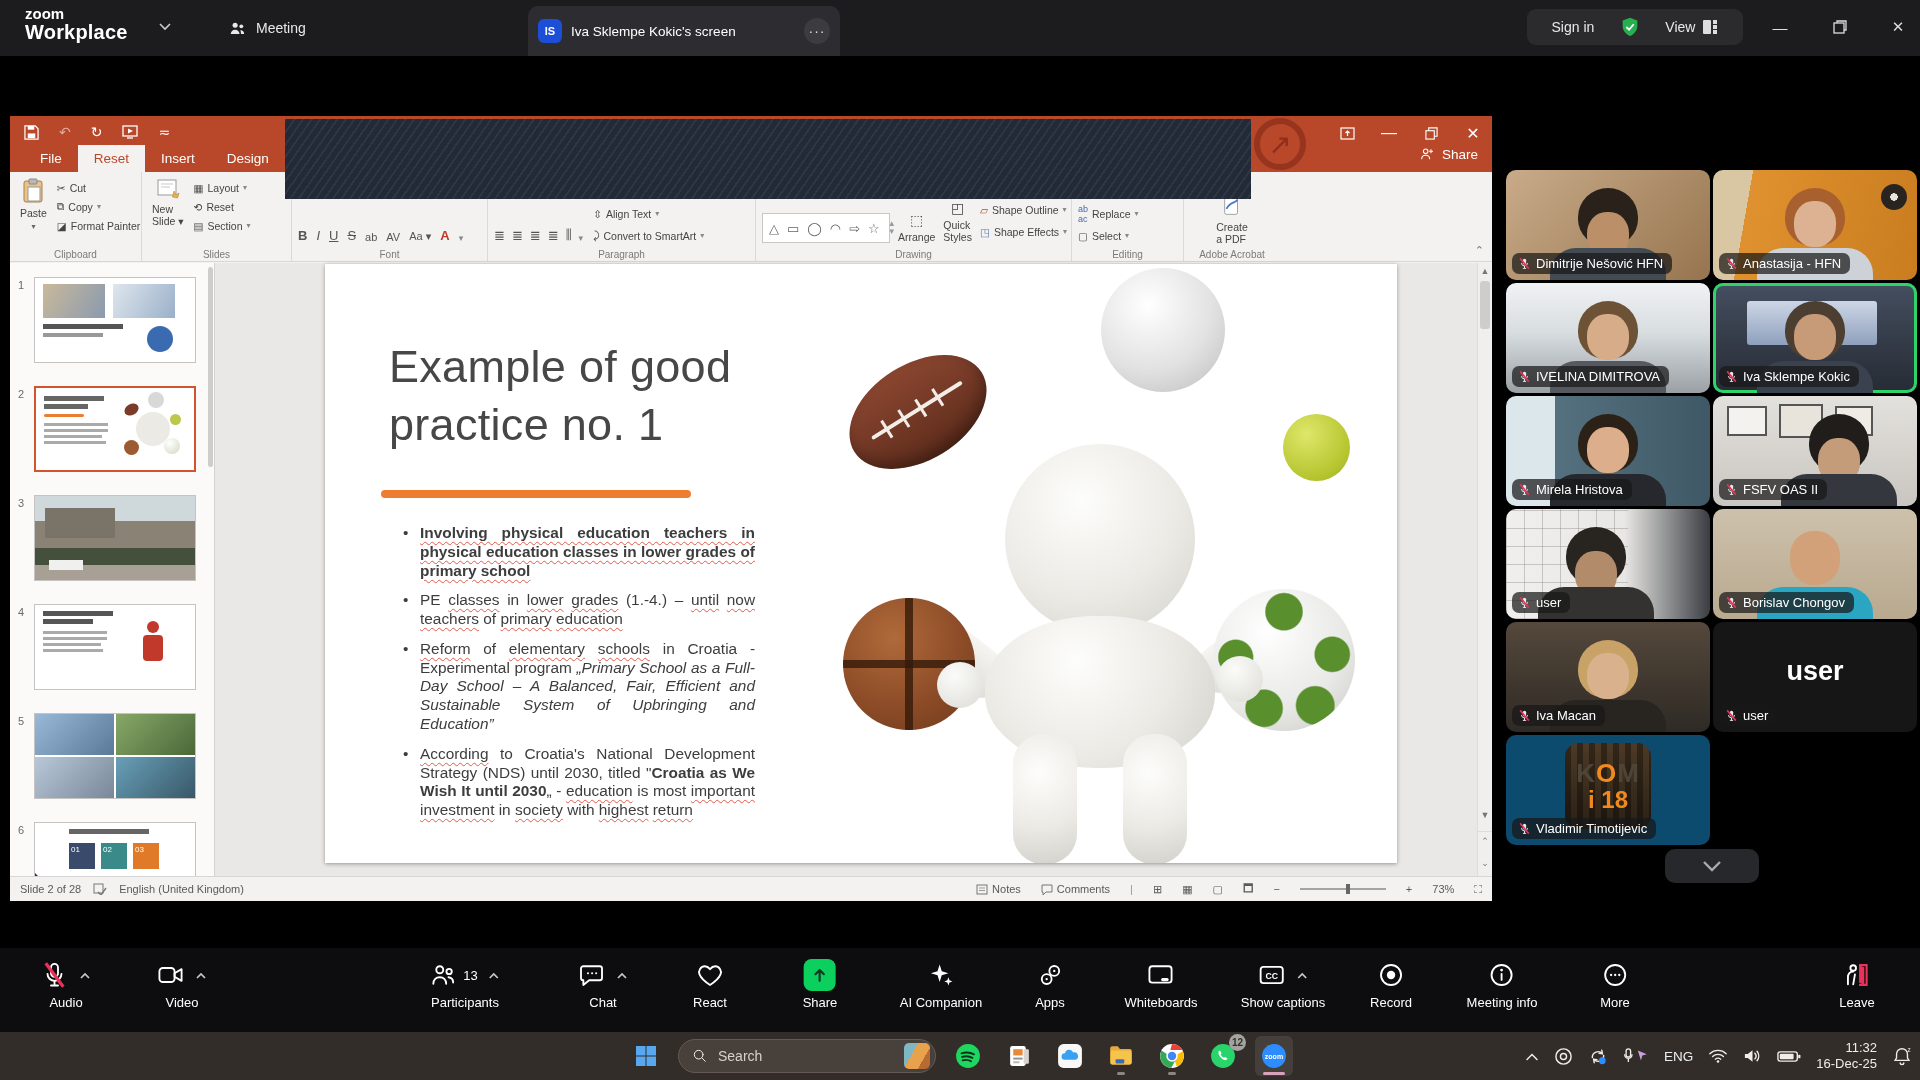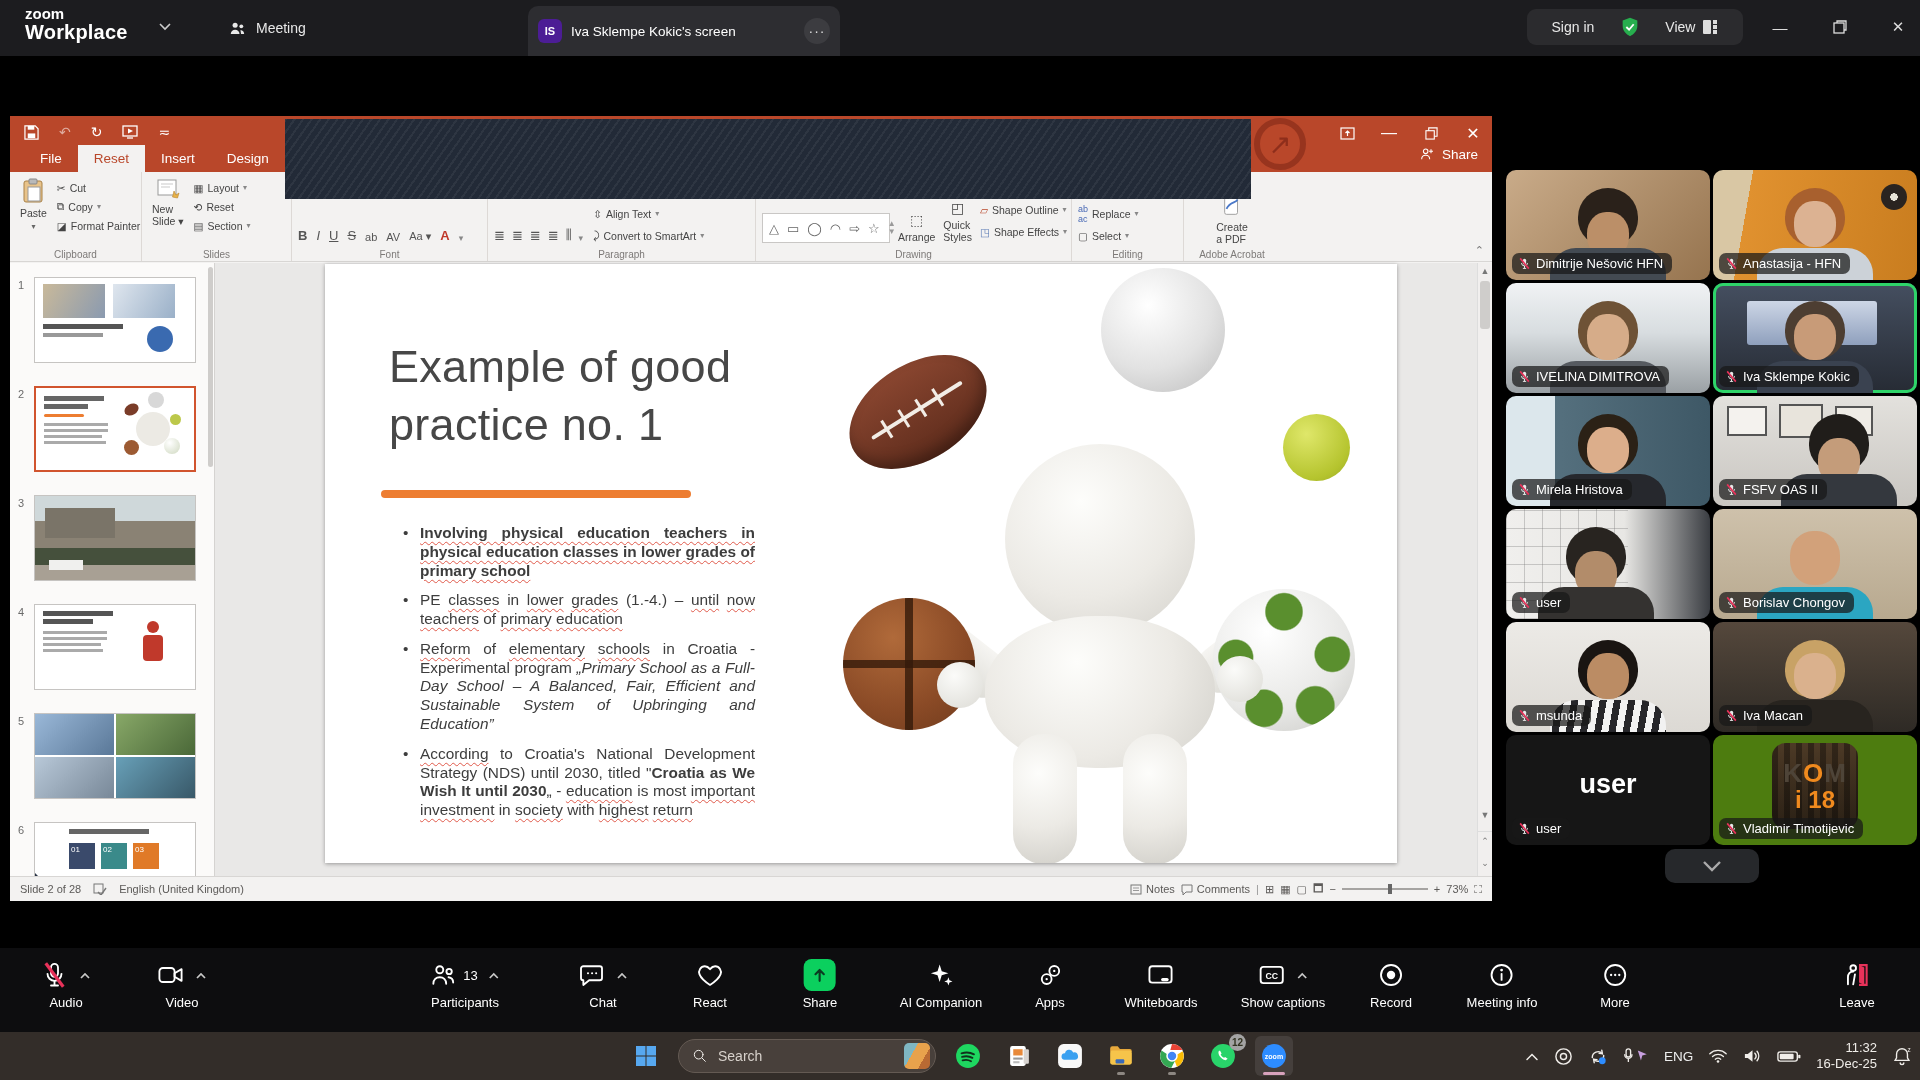--- a/index.html
+++ b/index.html
@@ -7,21 +7,21 @@
     font-family:"Liberation Sans", sans-serif; }
 
   
   .ztitle { position:absolute; left:0; top:0; width:1920px; height:56px; background:#1c1c1f; }
   .zlogo { position:absolute; left:25px; top:6px; color:#fff; line-height:1.05; }
   .zlogo .l1 { font-size:15px; font-weight:bold; }
   .zlogo .l2 { font-size:20px; font-weight:bold; letter-spacing:.2px; }
   .zchev { position:absolute; left:158px; top:22px; }
   .ztab-meeting { position:absolute; left:218px; top:12px; height:32px; display:flex; align-items:center; gap:9px; color:#e8e8e8; font-size:14px; padding:0 10px; }
   .ztab-active { position:absolute; left:528px; top:6px; width:312px; height:50px; background:#2d2d31; border-radius:10px 10px 0 0; display:flex; align-items:center; gap:9px; padding:0 10px; }
-  .is-badge { width:24px; height:24px; border-radius:6px; background:#4c1d95; color:#fff; font-size:11px; font-weight:bold; display:flex; align-items:center; justify-content:center; }
+  .is-badge { width:24px; height:24px; border-radius:6px; background:#1d4ed8; color:#fff; font-size:11px; font-weight:bold; display:flex; align-items:center; justify-content:center; }
   .ztab-active .lbl { color:#fff; font-size:13.5px; white-space:nowrap; overflow:hidden; flex:1; }
   .tab-more { width:26px; height:26px; border-radius:50%; background:#3c3c40; color:#ddd; font-size:14px; display:flex; align-items:center; justify-content:center; letter-spacing:1px; }
   .zright { position:absolute; left:1527px; top:9px; width:216px; height:36px; background:#2b2b2e; border-radius:9px; display:flex; align-items:center; justify-content:space-evenly; color:#e8e8e8; font-size:14px; }
   .shield { width:22px; height:22px; }
   .viewgrp { display:flex; align-items:center; gap:7px; }
   .winbtn { position:absolute; top:12px; width:32px; height:30px; color:#ddd; font-size:15px; display:flex; align-items:center; justify-content:center; }
 
   
   .ppt { position:absolute; left:10px; top:116px; width:1482px; height:785px; background:#f3f2f1; }
   .ppt-title { position:absolute; left:0; top:0; width:100%; height:56px; background:#b9472a; overflow:hidden; }
@@ -66,21 +66,21 @@
   .bullet { position:relative; padding-left:21px; text-align:justify; font-size:15.4px; color:#3d3d3d; line-height:1.22; margin-bottom:11px; }
   .bullet .mark { position:absolute; left:4px; top:0; }
   .b { font-weight:bold; }
   .i { font-style:italic; }
   .sq { text-decoration-line:underline; text-decoration-style:wavy; text-decoration-color:#e05a4b; text-decoration-thickness:.5px; text-underline-offset:2.5px; }
   .ball { position:absolute; border-radius:50%; }
   .mann { position:absolute; background:radial-gradient(circle at 40% 30%, #fdfdfb, #eceae5 55%, #d2d0ca); border-radius:50%; }
 
   
   .ppt-status { position:absolute; left:0; bottom:0; width:100%; height:25px; background:#f3f2f1; border-top:1px solid #d8d6d4; display:flex; align-items:center; font-size:11px; color:#5c5a58; padding:0 10px; gap:12px; }
-  .ps-right { margin-left:auto; display:flex; align-items:center; gap:6px;padding-left:22px; }
+  .ps-right { margin-left:auto; display:flex; align-items:center; gap:20px;padding-left:22px; }
   .zslider { width:86px; height:2px; background:#a6a4a2; position:relative; }
   .zslider .knob { position:absolute; left:46px; top:-4px; width:4px; height:10px; background:#666; }
 
   
   .gallery { position:absolute; left:1506px; top:170px; width:412px; display:grid; grid-template-columns:204px 204px; grid-auto-rows:110px; gap:3px; }
   .tile { position:relative; border-radius:10px; overflow:hidden; background:#222; }
   .tile.active { outline:3px solid #2ed469; outline-offset:-3px; }
   .plabel { position:absolute; left:6px; bottom:6px; display:flex; align-items:center; gap:5px; background:rgba(24,24,24,.72); border-radius:7px; padding:3px 9px 3px 6px; color:#fff; font-size:13px; white-space:nowrap; max-width:192px; overflow:hidden; z-index:5; }
   .persona { position:absolute; left:50%; bottom:-4px; width:130px; height:96px; transform:translateX(-50%); }
   .p-hair { position:absolute; left:50%; top:0; width:60px; height:58px; border-radius:50% 50% 46% 46%; transform:translateX(-50%); }
@@ -676,37 +676,20 @@
         <span>
           <svg width="13" height="13" viewBox="0 0 24 24">
             <rect x="9" y="3" width="6" height="11" rx="3" fill="#e8e8e8"></rect>
             <path d="M6.5 11a5.5 5.5 0 0 0 11 0M12 16.5V21M9 21h6" stroke="#e8e8e8" stroke-width="1.8" fill="none"></path>
             <line x1="4" y1="2.5" x2="20" y2="21.5" stroke="#e8325a" stroke-width="3"></line>
           </svg>
         </span>
         <span>Borislav Chongov</span>
       </div>
     </div>
-    <div class="tile" style="background: linear-gradient(rgb(236, 234, 230), rgb(220, 217, 212));">
-      <div class="persona" style="left:50%">
-        <div class="p-hair" style="background:#1a1512"></div>
-        <div class="p-face" style="top:13px;background:#bb8c64;"></div>
-        <div class="p-torso" style="background:repeating-linear-gradient(100deg,#f2f2f2 0 7px,#26262a 7px 14px)"></div>
-      </div>
-      <div class="plabel">
-        <span>
-          <svg width="13" height="13" viewBox="0 0 24 24">
-            <rect x="9" y="3" width="6" height="11" rx="3" fill="#e8e8e8"></rect>
-            <path d="M6.5 11a5.5 5.5 0 0 0 11 0M12 16.5V21M9 21h6" stroke="#e8e8e8" stroke-width="1.8" fill="none"></path>
-            <line x1="4" y1="2.5" x2="20" y2="21.5" stroke="#e8325a" stroke-width="3"></line>
-          </svg>
-        </span>
-        <span>msunda</span>
-      </div>
-    </div>
     <div class="tile" style="background: linear-gradient(rgb(85, 72, 60), rgb(46, 42, 37));">
       <div class="persona" style="left:50%">
         <div class="p-hair" style="background:#c8a266"></div>
         <div class="p-face" style="top:13px;background:#dab18d;"></div>
         <div class="p-torso" style="background:#28241f"></div>
       </div>
       <div class="plabel">
         <span>
           <svg width="13" height="13" viewBox="0 0 24 24">
             <rect x="9" y="3" width="6" height="11" rx="3" fill="#e8e8e8"></rect>
@@ -723,21 +706,21 @@
         <span>
           <svg width="13" height="13" viewBox="0 0 24 24">
             <rect x="9" y="3" width="6" height="11" rx="3" fill="#e8e8e8"></rect>
             <path d="M6.5 11a5.5 5.5 0 0 0 11 0M12 16.5V21M9 21h6" stroke="#e8e8e8" stroke-width="1.8" fill="none"></path>
             <line x1="4" y1="2.5" x2="20" y2="21.5" stroke="#e8325a" stroke-width="3"></line>
           </svg>
         </span>
         <span>user</span>
       </div>
     </div>
-    <div class="tile" style="background: #4d7c0f;">
+    <div class="tile" style="background: #0c4a6e;">
       <div class="komlogo">
         <div class="k1">K<b>O</b>M</div>
         <div class="k2">i 18</div>
       </div>
       <div class="plabel">
         <span>
           <svg width="13" height="13" viewBox="0 0 24 24">
             <rect x="9" y="3" width="6" height="11" rx="3" fill="#e8e8e8"></rect>
             <path d="M6.5 11a5.5 5.5 0 0 0 11 0M12 16.5V21M9 21h6" stroke="#e8e8e8" stroke-width="1.8" fill="none"></path>
             <line x1="4" y1="2.5" x2="20" y2="21.5" stroke="#e8325a" stroke-width="3"></line>

